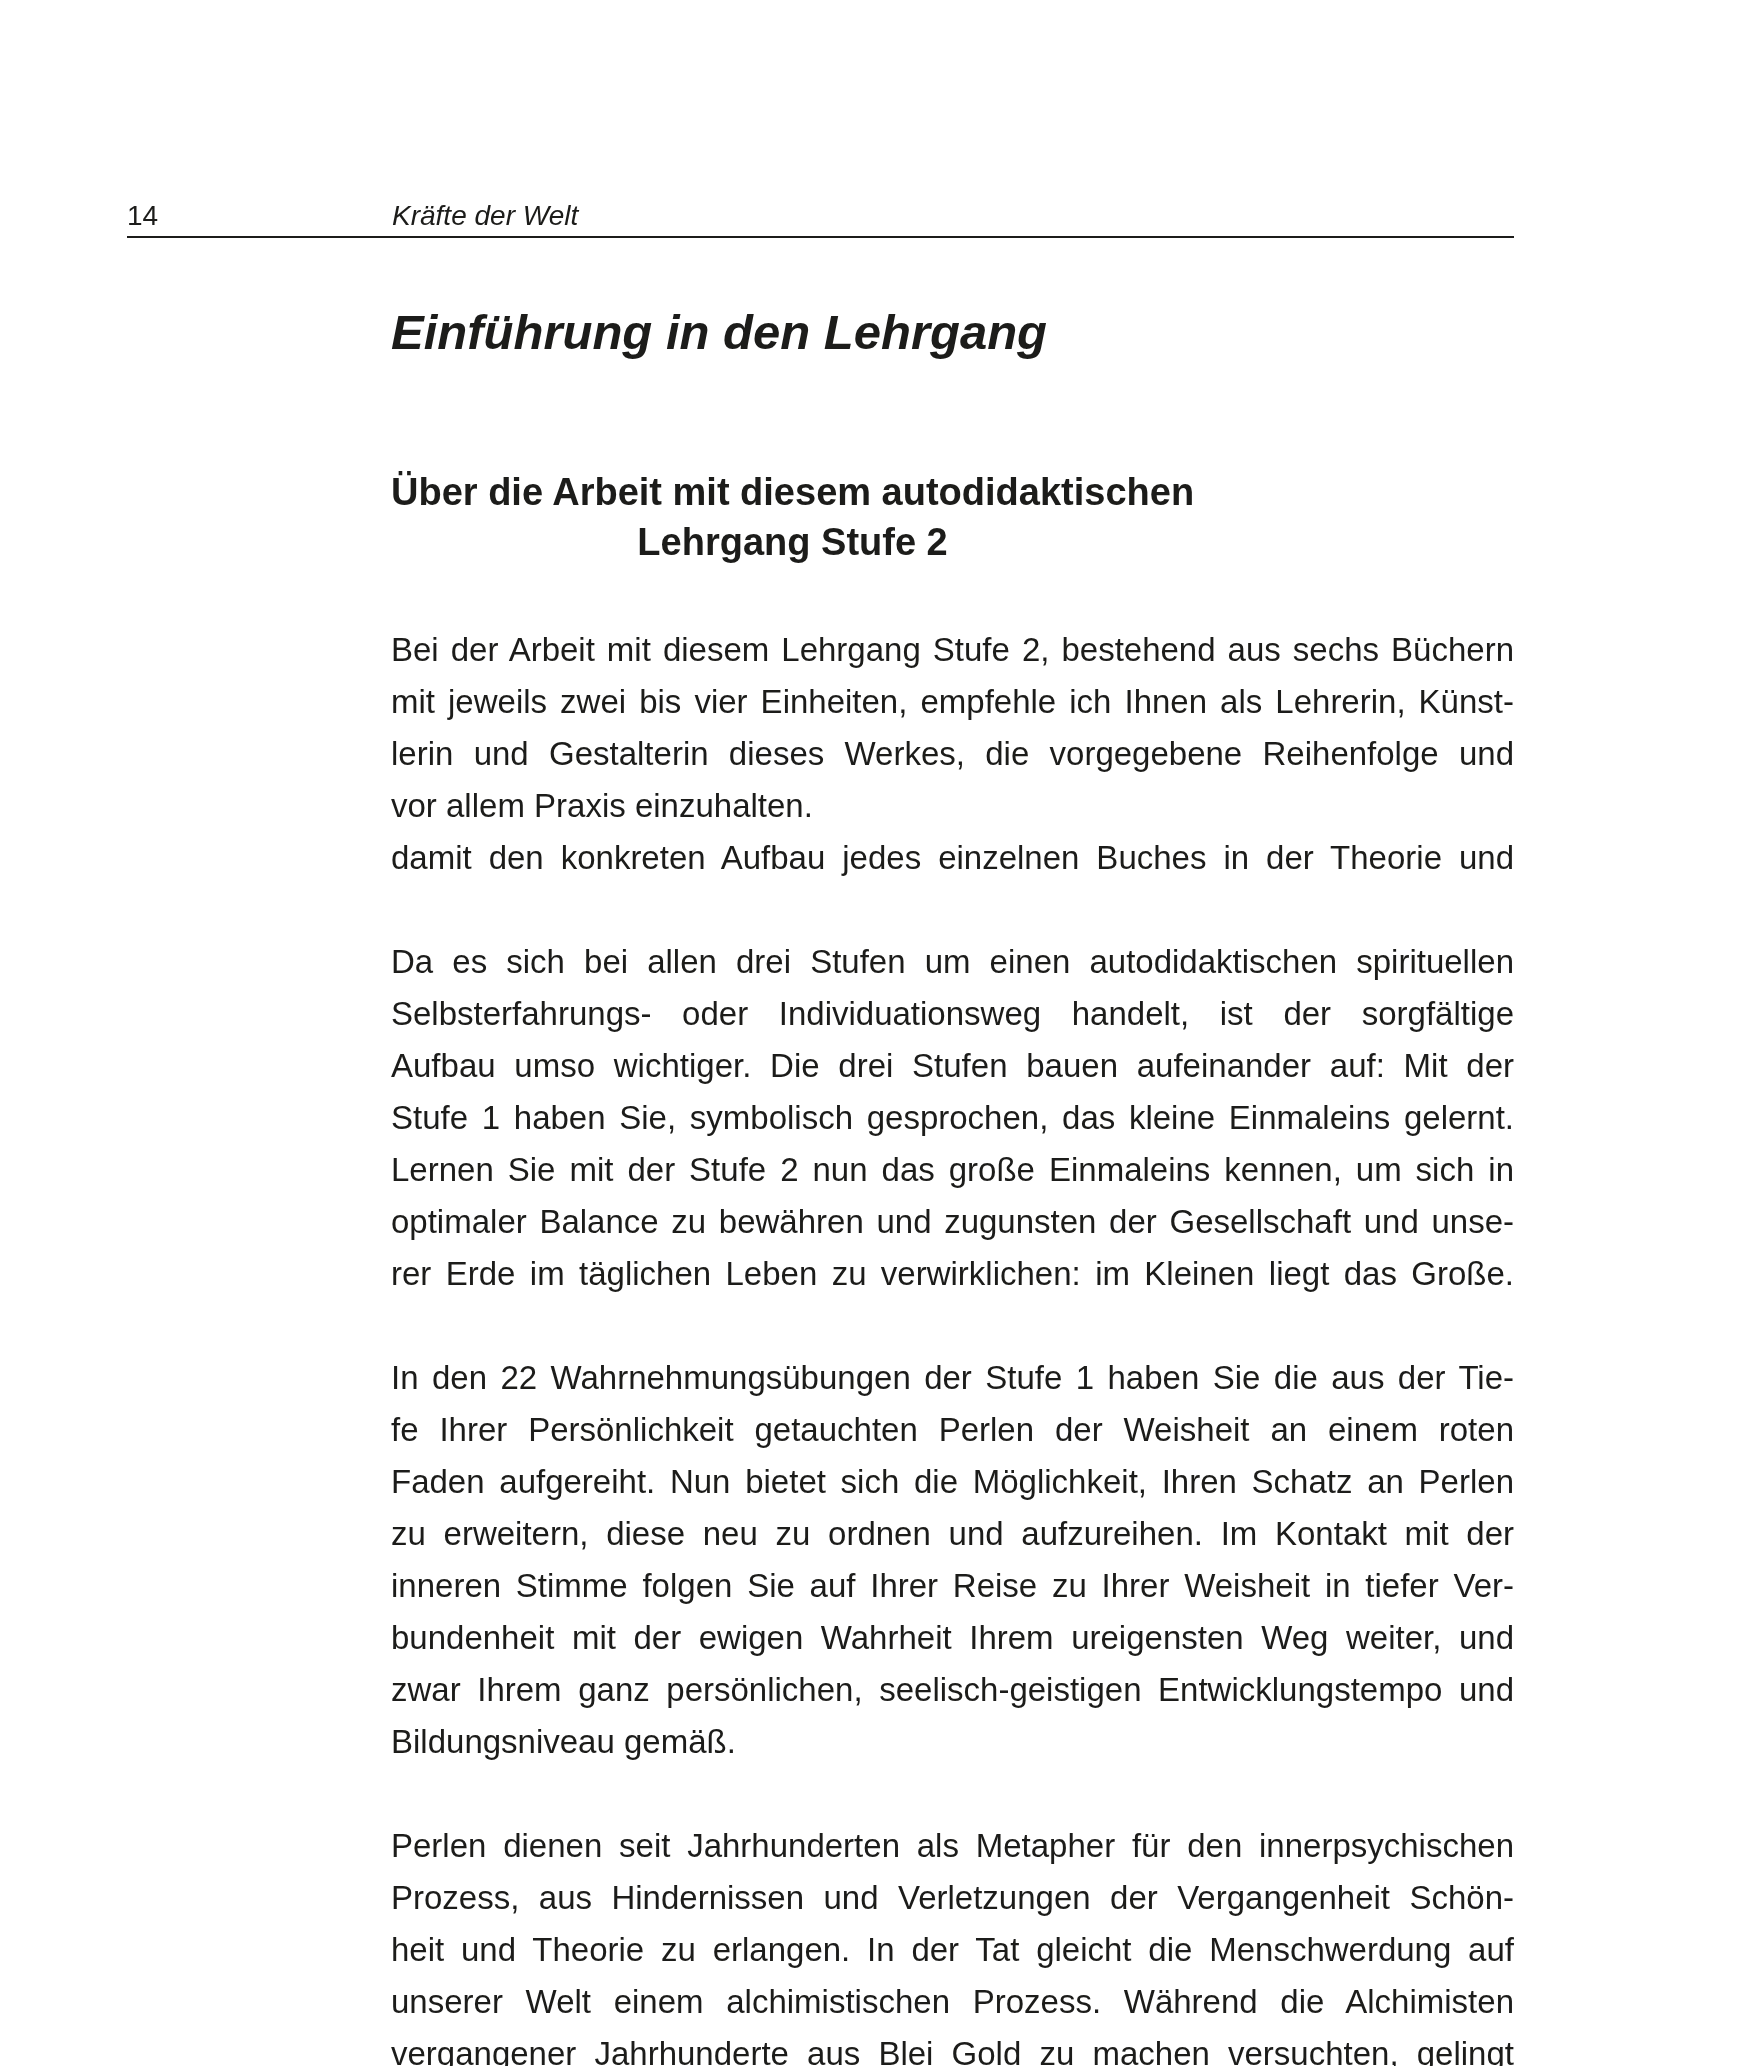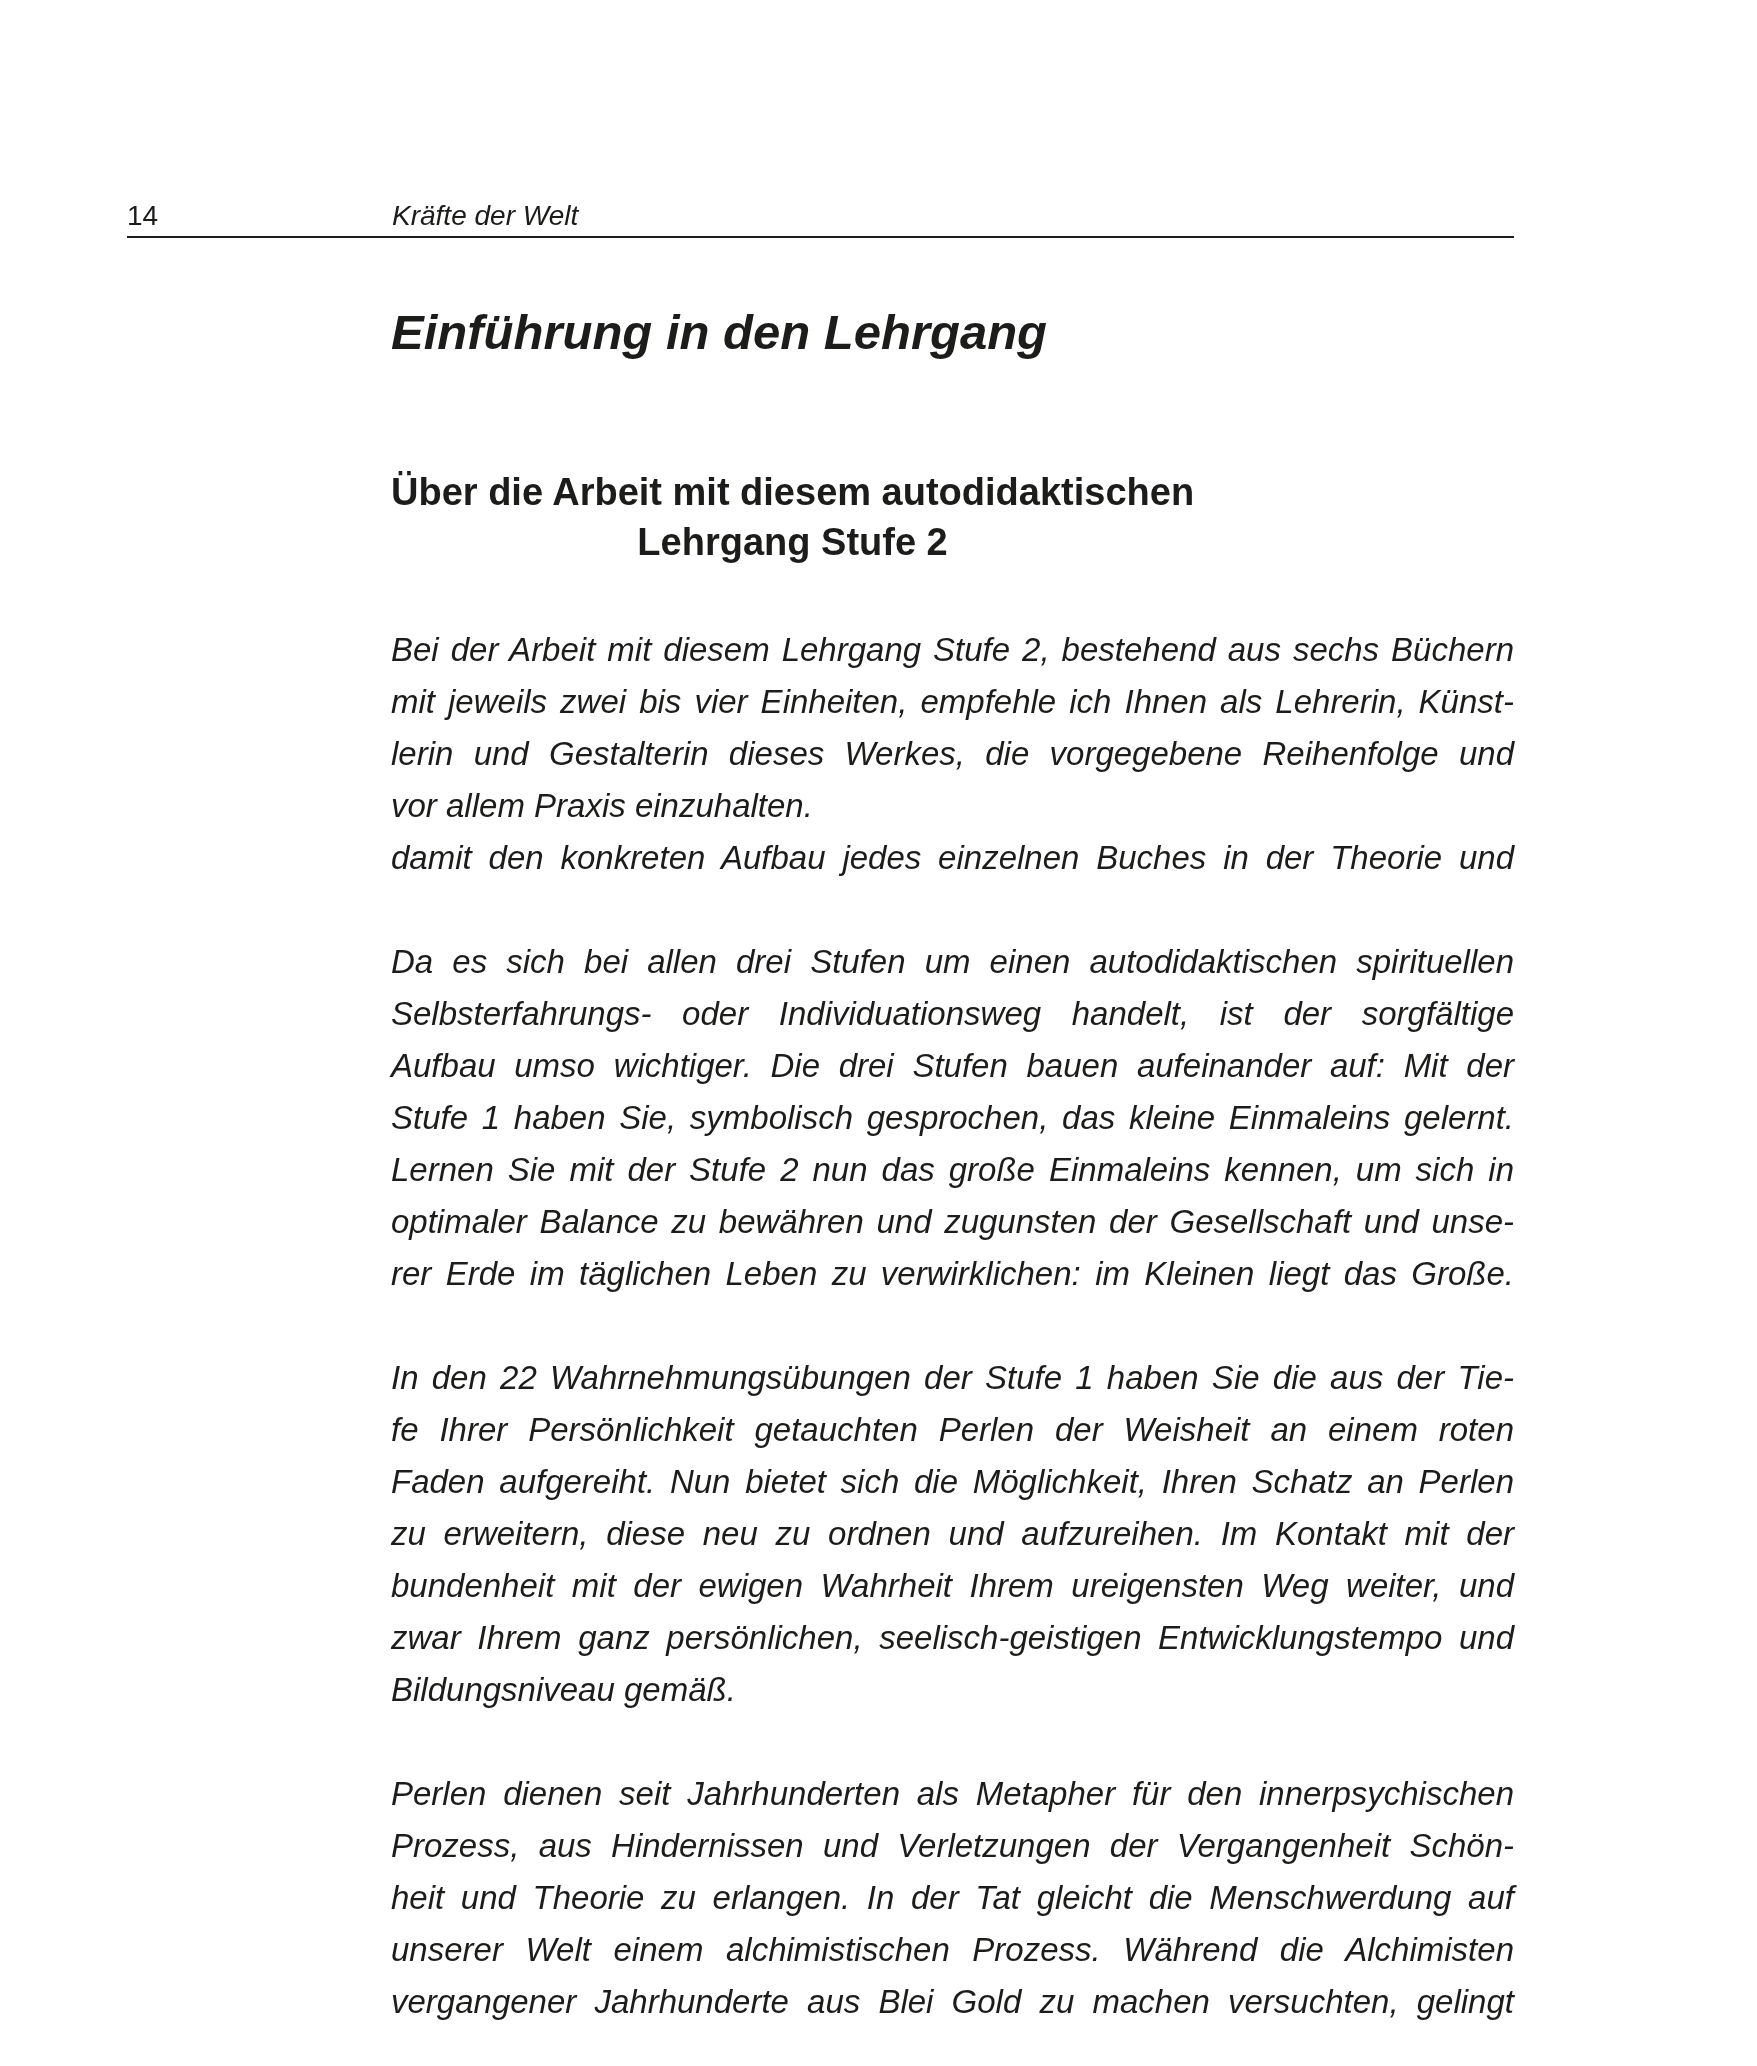--- a/index.html
+++ b/index.html
@@ -73,21 +73,20 @@
     font-size: 33px;
     line-height: 52px;
   }
   .para {
     margin: 0 0 52px 0;
   }
   .ln {
     height: 52px;
     text-align: left;
     white-space: normal;
-    font-style: italic;
   }
   .ln.just {
     text-align: justify;
     text-align-last: justify;
   }
 </style>
 </head>
 <body>
 
 <div class="page">
@@ -121,20 +120,21 @@
         <div class="ln just">Stufe 1 haben Sie, symbolisch gesprochen, das kleine Einmaleins gelernt.</div>
         <div class="ln just">Lernen Sie mit der Stufe 2 nun das große Einmaleins kennen, um sich in</div>
         <div class="ln just">optimaler Balance zu bewähren und zugunsten der Gesellschaft und unse-</div>
         <div class="ln just">rer Erde im täglichen Leben zu verwirklichen: im Kleinen liegt das Große.</div>
       </div>
       <div class="para">
         <div class="ln just">In den 22 Wahrnehmungsübungen der Stufe 1 haben Sie die aus der Tie-</div>
         <div class="ln just">fe Ihrer Persönlichkeit getauchten Perlen der Weisheit an einem roten</div>
         <div class="ln just">Faden aufgereiht. Nun bietet sich die Möglichkeit, Ihren Schatz an Perlen</div>
         <div class="ln just">zu erweitern, diese neu zu ordnen und aufzureihen. Im Kontakt mit der</div>
+        <div class="ln just">inneren Stimme folgen Sie auf Ihrer Reise zu Ihrer Weisheit in tiefer Ver-</div>
         <div class="ln just">bundenheit mit der ewigen Wahrheit Ihrem ureigensten Weg weiter, und</div>
         <div class="ln just">zwar Ihrem ganz persönlichen, seelisch-geistigen Entwicklungstempo und</div>
         <div class="ln">Bildungsniveau gemäß.</div>
       </div>
       <div class="para">
         <div class="ln just">Perlen dienen seit Jahrhunderten als Metapher für den innerpsychischen</div>
         <div class="ln just">Prozess, aus Hindernissen und Verletzungen der Vergangenheit Schön-</div>
         <div class="ln just">heit und Theorie zu erlangen. In der Tat gleicht die Menschwerdung auf</div>
         <div class="ln just">unserer Welt einem alchimistischen Prozess. Während die Alchimisten</div>
         <div class="ln just">vergangener Jahrhunderte aus Blei Gold zu machen versuchten, gelingt</div>

